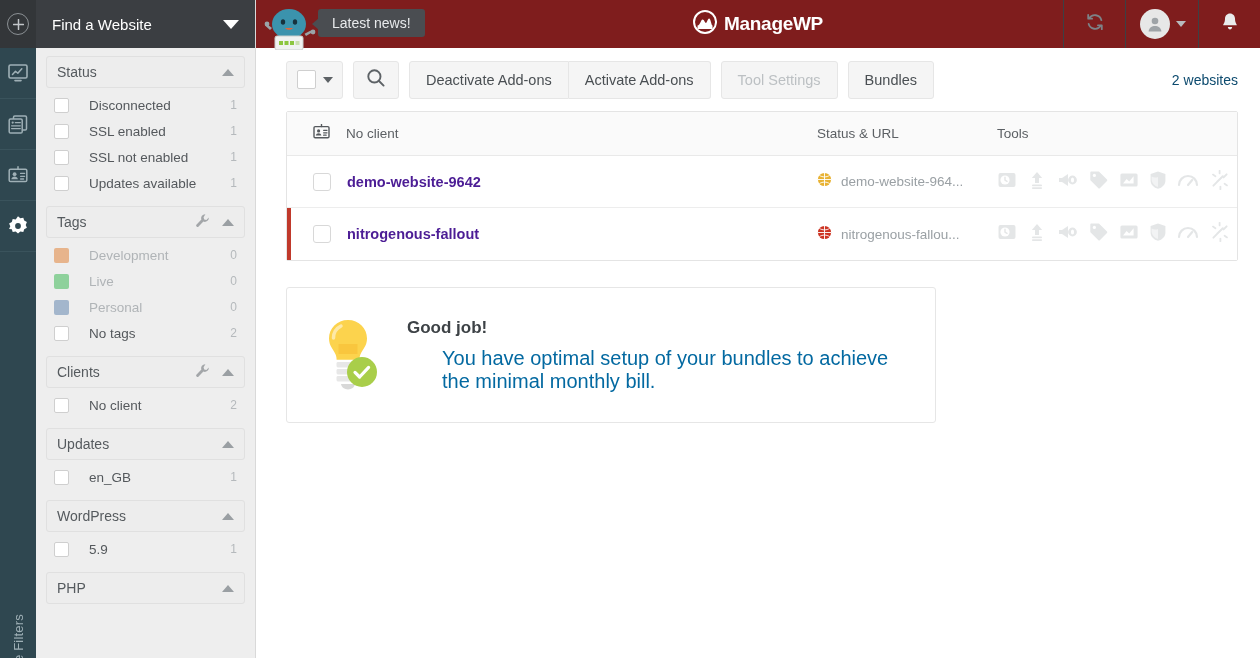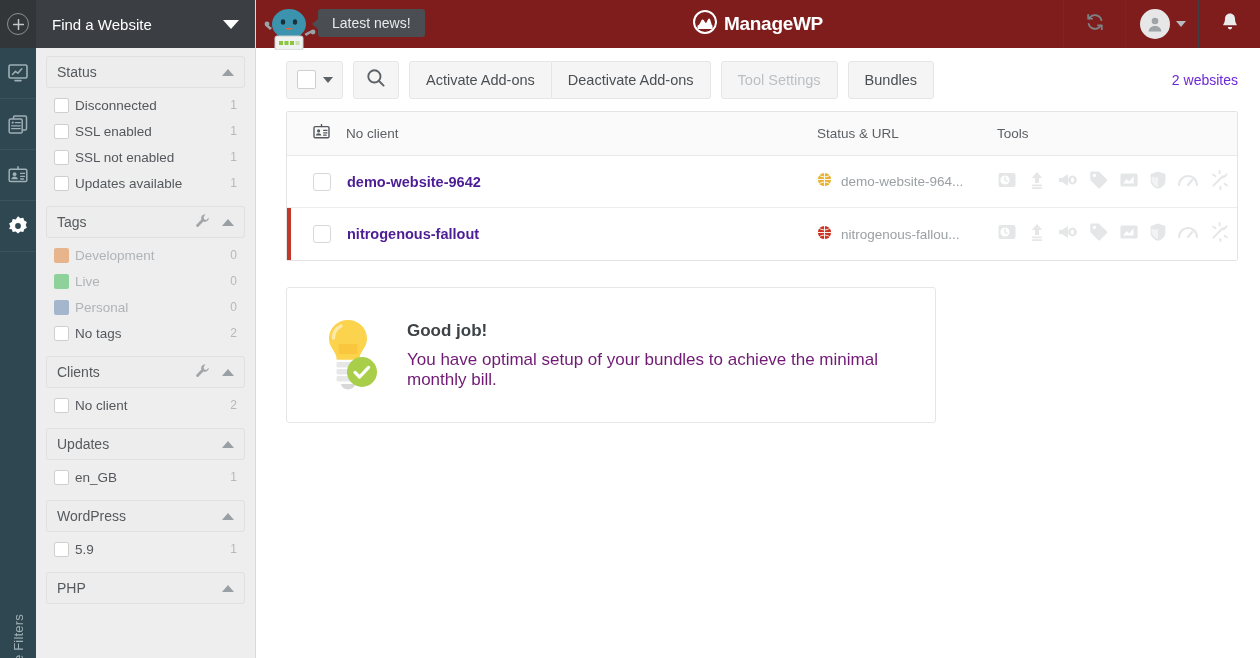--- a/index.html
+++ b/index.html
@@ -111,21 +111,21 @@
   .cbox {
     width: 15px; height: 15px;
     background: #ffffff;
     border: 1px solid #cfcfcf;
     border-radius: 2px;
     flex: 0 0 15px;
   }
   .swatch {
     width: 15px; height: 15px; border-radius: 2px; flex: 0 0 15px;
   }
-  .frow .fname { font-size: 13.5px; color: #54585c; margin-left: 6px; flex: 1; }
+  .frow .fname { font-size: 13.5px; color: #54585c; margin-left: 20px; flex: 1; }
   .frow.dim .fname { color: #b0b4b7; }
   .fcount { font-size: 12px; color: #b5b9bc; padding-right: 4px; }
 
   
   .main { flex: 1; height: 658px; display: flex; flex-direction: column; background: #ffffff; }
 
   
   .topbar {
     height: 48px; background: #7f1d1d;
     display: flex; align-items: center;
@@ -198,21 +198,21 @@
     white-space: nowrap;
   }
   .tool-btn.disabled { color: #bcc0c3; cursor: default; }
   .chk-btn { padding: 0 9px 0 10px; gap: 7px; }
   .icon-btn { width: 46px; padding: 0; }
   .btn-group { display: flex; }
   .btn-group .tool-btn { border-radius: 0; }
   .btn-group .tool-btn:first-child { border-radius: 3px 0 0 3px; }
   .btn-group .tool-btn:last-child { border-radius: 0 3px 3px 0; border-left: none; }
   .count {
-    margin-left: auto; font-size: 14px; color: #6d28d9;
+    margin-left: auto; font-size: 14px; color: #0c4a6e;
   }
 
   
   .content { flex: 1; padding: 0 22px 0 30px; overflow: hidden; }
   .table { border: 1px solid #e4e4e4; border-radius: 2px; background: #fff; }
   .thead {
     height: 44px; background: #fafafa;
     display: flex; align-items: center;
     border-bottom: 1px solid #e9e9e9;
     padding-left: 26px;
@@ -257,21 +257,21 @@
     margin-top: 26px;
     width: 650px;
     border: 1px solid #e6e6e6;
     border-radius: 3px;
     background: #fff;
     display: flex; align-items: center;
     padding: 26px 24px;
     gap: 22px;
   }
   .tip-text h3 { font-size: 17px; color: #3d4246; font-weight: bold; margin-bottom: 9px; }
-  .tip-text p { font-size: 17px; color: #701a75; }
+  .tip-text p { font-size: 20px; color: #0369a1; margin-left: 35px; }
 </style>
 </head>
 <body>
 
 <div class="app">
 
   <div class="rail">
     <div class="rail-top">
       <div class="plus-btn">
         <svg width="11" height="11" viewBox="0 0 11 11">
@@ -501,22 +501,22 @@
       </div>
       <div class="tool-btn icon-btn">
         <span>
           <svg width="20" height="20" viewBox="0 0 20 20">
             <circle cx="8.4" cy="8.4" r="6.1" fill="none" stroke="#5d6266" stroke-width="1.9"></circle>
             <path d="M13 13l4.6 4.6" stroke="#5d6266" stroke-width="1.9" stroke-linecap="round"></path>
           </svg>
         </span>
       </div>
       <div class="btn-group">
+        <div class="tool-btn">Deactivate  Add-ons</div>
         <div class="tool-btn">Activate  Add-ons</div>
-        <div class="tool-btn">Deactivate  Add-ons</div>
       </div>
       <div class="tool-btn disabled">Tool Settings</div>
       <div class="tool-btn">Bundles</div>
       <div class="count">2 websites</div>
     </div>
 
     <div class="content">
       <div class="table">
         <div class="thead">
           <div class="col-name">

